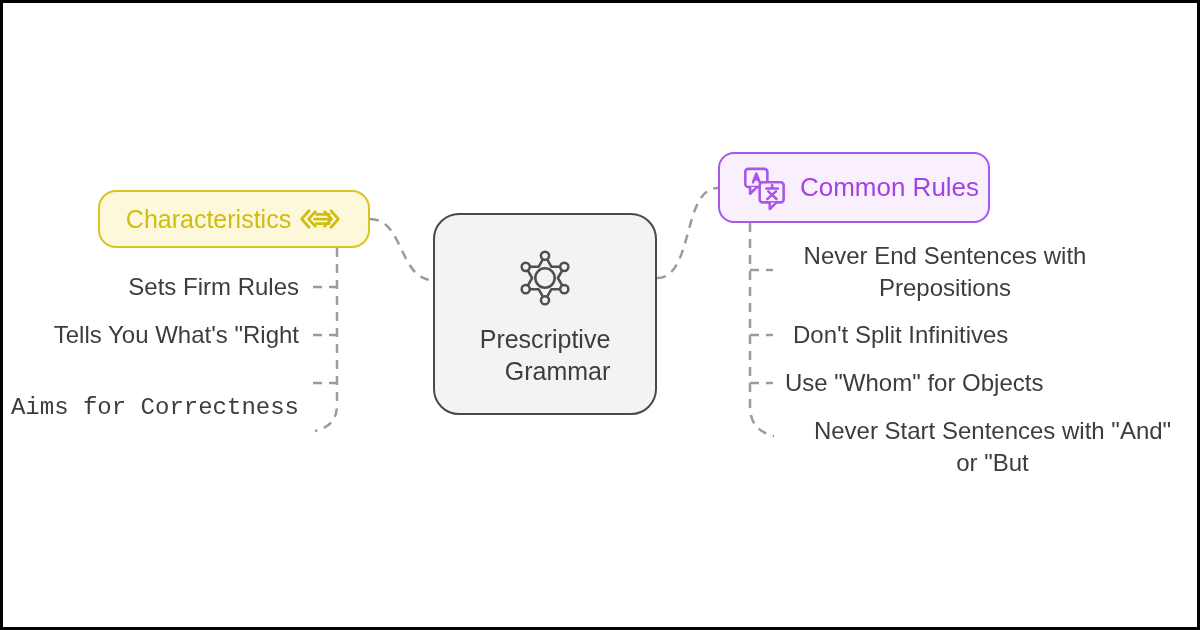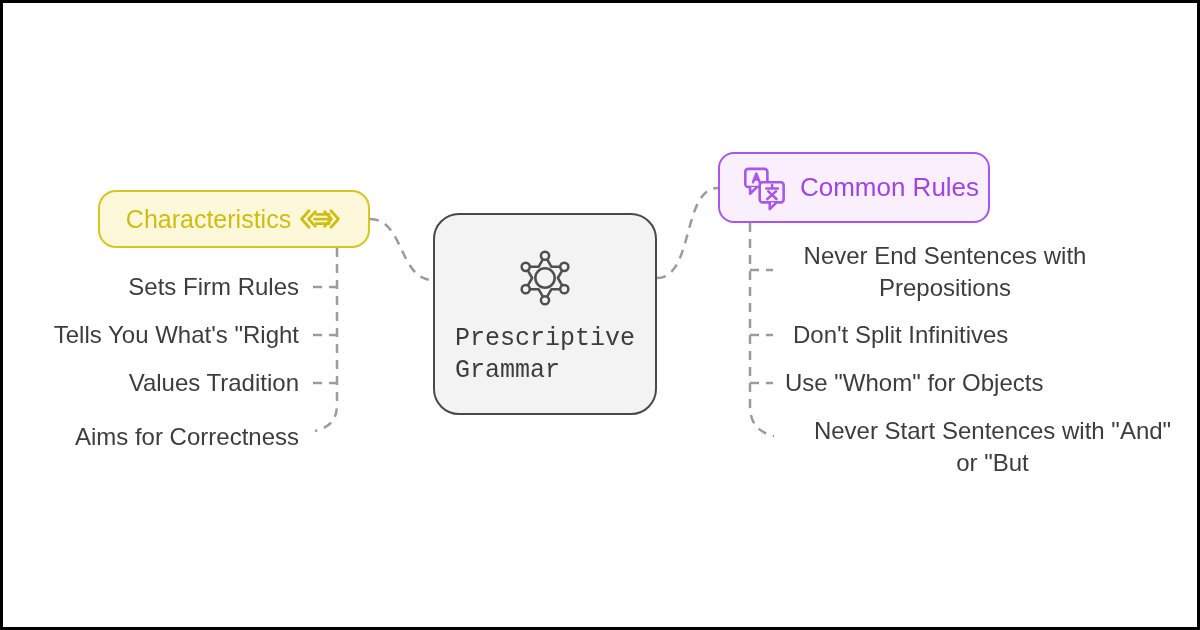--- a/index.html
+++ b/index.html
@@ -30,33 +30,32 @@
     gap:13px;
     padding-left:12px;
   }
   .node-right .label{color:#a144e4;font-size:26px;}
   .node-center{
     left:430px;top:210px;width:224px;height:202px;
     background:#f3f3f3;border:2.5px solid #494949;border-radius:26px;
     flex-direction:column;gap:14px;padding-top:6px;
   }
   .center-title{
-    color:#3d3d3d;font-size:25px;line-height:32px;text-align:left;
+    color:#3d3d3d;font-size:25px;line-height:32px;text-align:right;
     white-space:pre-line;
-    font-family:Liberation Mono, monospace;
   }
   .item{
     position:absolute;color:#3d3d3d;font-size:24px;line-height:30px;
     white-space:pre-line;
   }
   .left-item{text-align:right;width:290px;}
   .li1{top:269px;right:898px;}
   .li2{top:317px;right:898px;}
   .li3{top:365px;right:898px;}
-  .li4{top:419px;right:898px;}
+  .li4{top:390px;right:898px;font-family:Liberation Mono, monospace;}
   .right-item{text-align:left;}
   .ri1{left:767px;top:237px;width:350px;text-align:center;line-height:32px;}
   .ri2{left:790px;top:317px;}
   .ri3{left:782px;top:365px;}
   .ri4{left:777px;top:412px;width:425px;text-align:center;line-height:32px;}
   .icon{flex:0 0 auto;display:block;}
 </style>
 </head>
 <body>
 
@@ -117,21 +116,20 @@
         <circle cx="12.1" cy="43.5" r="4.2" fill="#f3f3f3"></circle>
         <circle cx="12.1" cy="20.5" r="4.2" fill="#f3f3f3"></circle>
       </g>
     </svg>
     <div class="center-title">Prescriptive
 Grammar</div>
   </div>
 
   <div class="item left-item li1">Sets Firm Rules</div>
   <div class="item left-item li2">Tells You What's "Right</div>
-  <div class="item left-item li3">Values Tradition</div>
   <div class="item left-item li4">Aims for Correctness</div>
 
   <div class="item right-item ri2">Don't Split Infinitives</div>
   <div class="item right-item ri1">Never End Sentences with
 Prepositions</div>
   <div class="item right-item ri3">Use "Whom" for Objects</div>
   <div class="item right-item ri4">Never Start Sentences with "And"
 or "But</div>
 
 </div>

